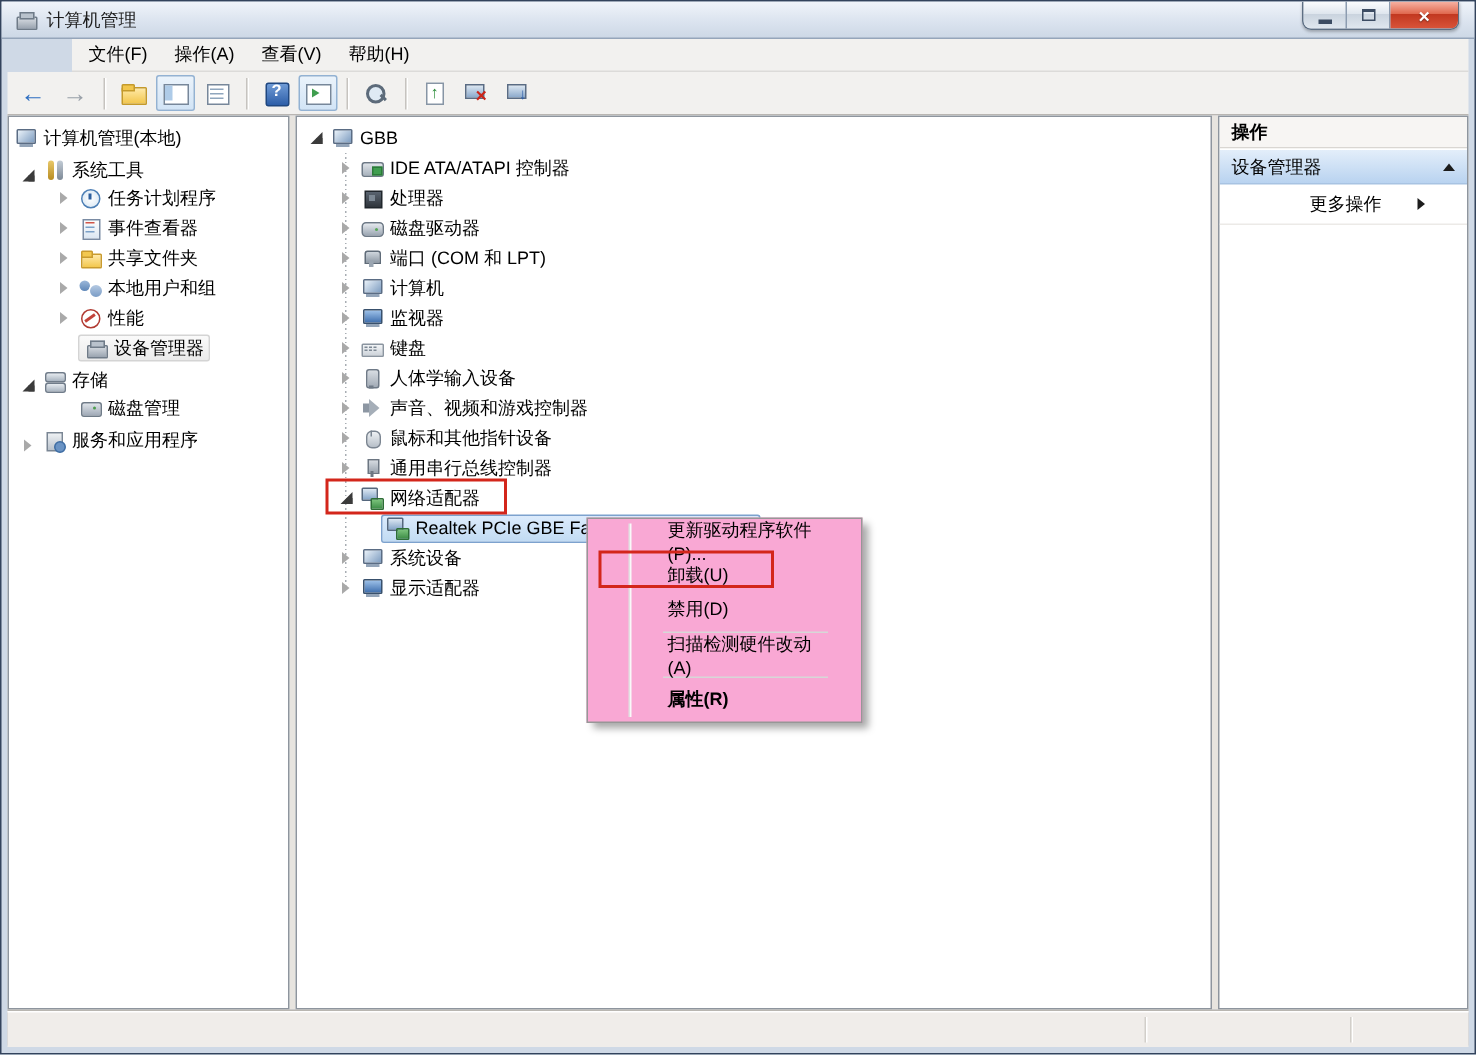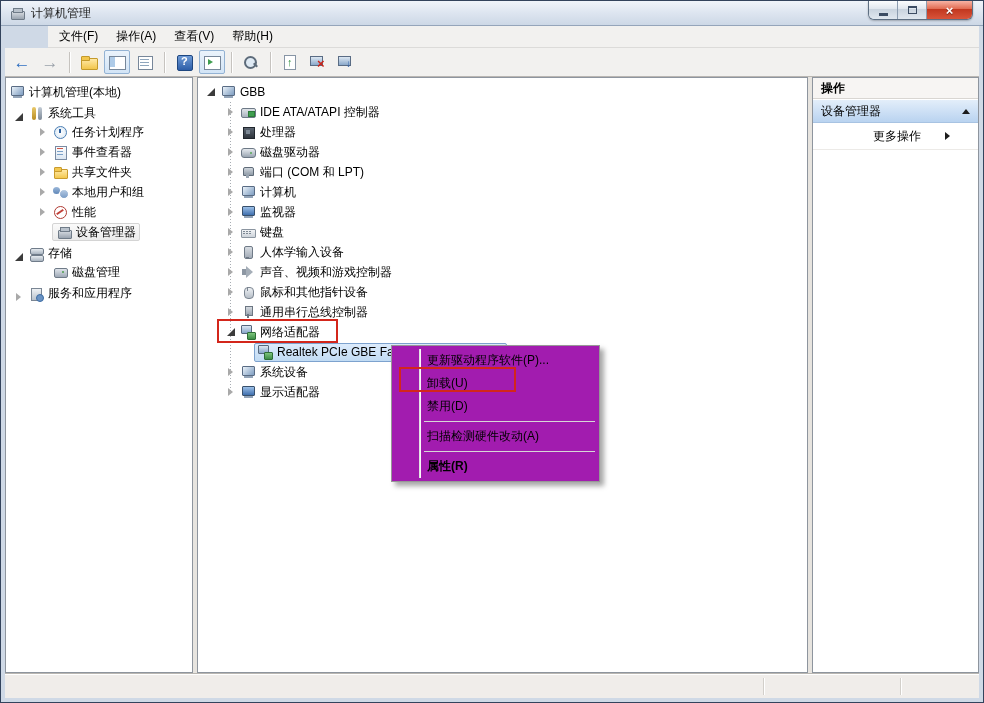--- a/index.html
+++ b/index.html
@@ -141,22 +141,22 @@
     background:#f7f5f3; border-bottom:1px solid #d9d6d2; }
   .dmbar{ height:24px; display:flex; align-items:center; padding:0 8px;
     background:linear-gradient(#e3eefa,#b9d3f0); border-top:1px solid #fff; border-bottom:1px solid #a8c3e2; }
   .dmbar .caret-up{ margin-left:auto; border-left:4px solid transparent; border-right:4px solid transparent;
     border-bottom:5px solid #1c1c1c; }
   .morerow{ height:27px; display:flex; align-items:center; padding:0 28px 0 60px; border-bottom:1px solid #eceae7;}
   .caret-right{ margin-left:auto; border-top:4px solid transparent; border-bottom:4px solid transparent;
     border-left:5px solid #1c1c1c; }
 
   
-  .cmenu{ position:absolute; left:390px; top:344px; width:209px; background:#a21caf;
-    border:1px solid #979797; box-shadow:4px 4px 5px rgba(0,0,0,.35); padding:3px 2px; z-index:10; }
+  .cmenu{ position:absolute; left:390px; top:344px; width:184px; background:#f9a8d4;
+    border:1px solid #979797; box-shadow:4px 4px 5px rgba(0,0,0,.35); padding:3px 20px; z-index:10; }
   .cmenu::before{ content:""; position:absolute; left:27px; top:3px; bottom:3px; width:1px;
     background:#e2e2e2; box-shadow:1px 0 0 #f9f9f9; }
   .cmi{ height:23px; display:flex; align-items:center; padding-left:33px; cursor:default; }
   .cmi.bold{ font-weight:bold; }
   .csep{ height:1px; background:#d7d7d7; margin:3px 2px 3px 30px; }
 
   
   .redbox{ position:absolute; border:2px solid #d3261b; z-index:20; pointer-events:none; }
   .rb1{ left:216px; top:318px; width:121px; height:24px; }
   .rb2{ left:398px; top:366px; width:117px; height:25px; }

